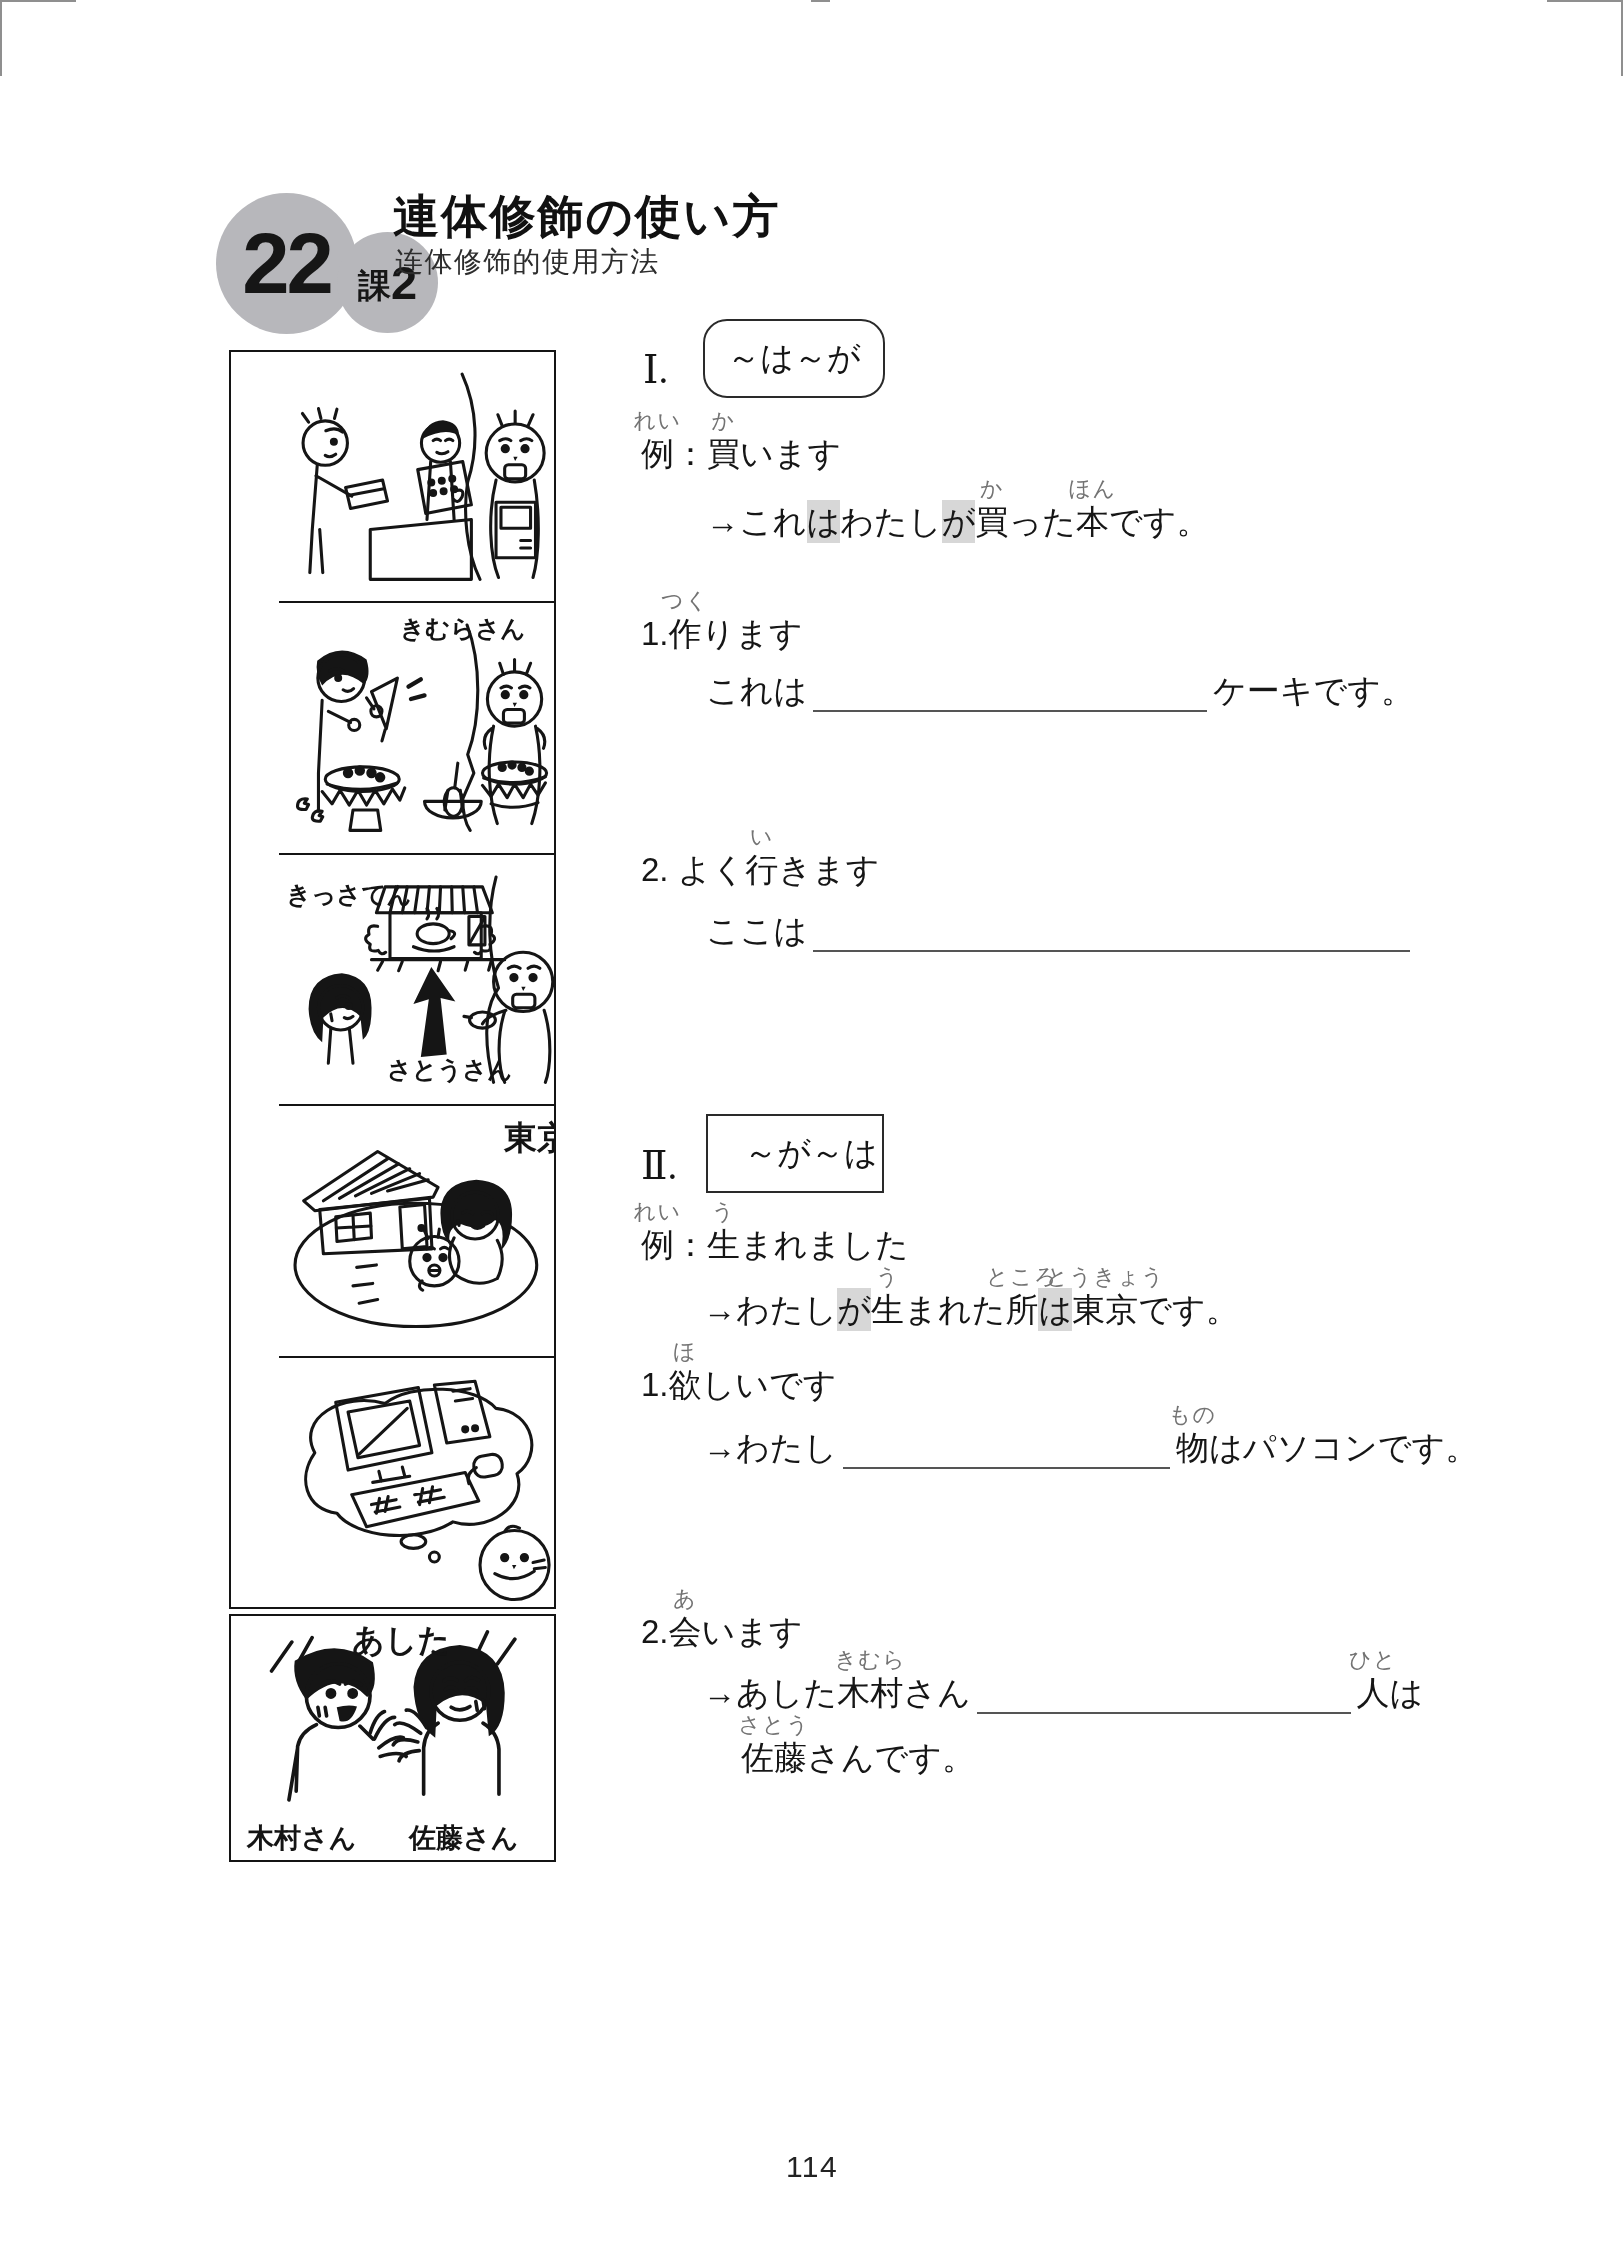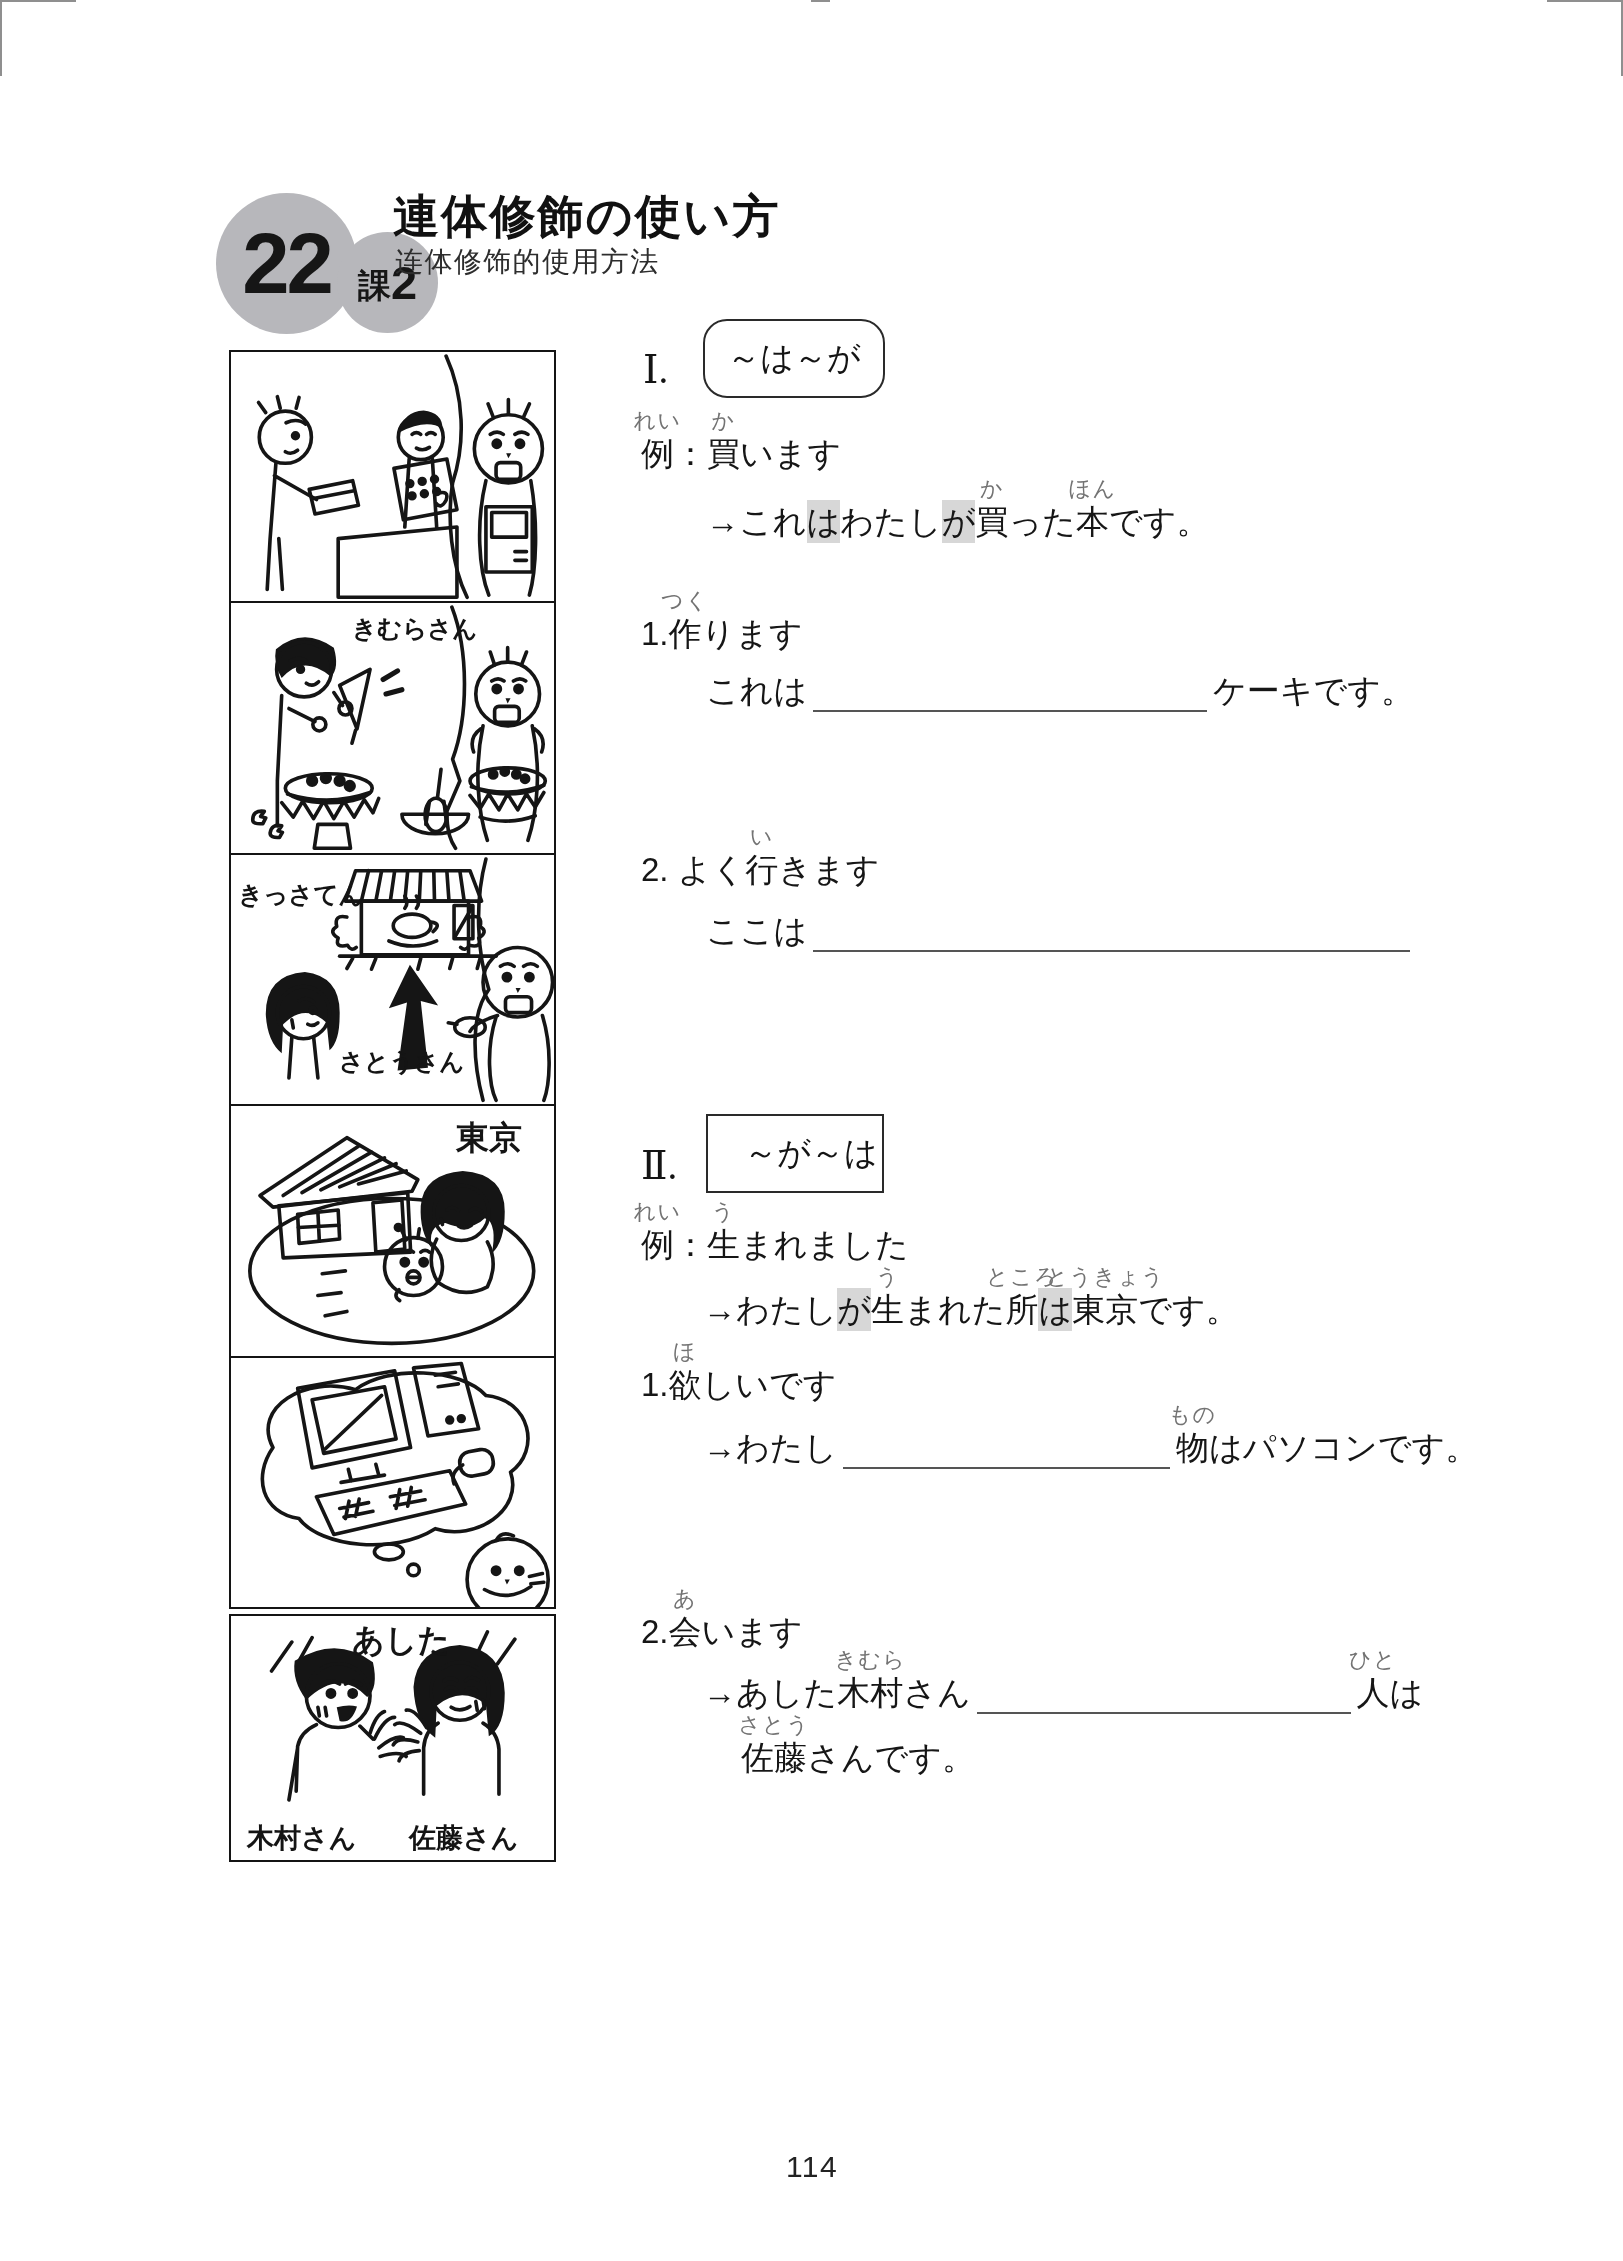--- a/index.html
+++ b/index.html
@@ -13,21 +13,21 @@
     font-size:85px;font-weight:bold;color:#161616;letter-spacing:-2.9px;}
   .badge-sub{position:absolute;left:337px;top:232px;width:101px;height:101px;
     display:flex;align-items:center;justify-content:center;font-weight:bold;color:#161616;}
   .badge-sub .kanji{font-size:33px;margin-top:8.6px;}
   .badge-sub .num{font-size:47px;}
   .page-title{position:absolute;left:393px;top:186px;font-size:46px;font-weight:900;
     letter-spacing:2.2px;color:#111;}
   .page-subtitle{position:absolute;left:395px;top:243px;font-size:28px;color:#2d2d2d;letter-spacing:1.4px;}
   
   .strip{position:absolute;left:229px;top:350px;width:327px;height:1259px;
-    box-sizing:border-box;border:2.9px solid #141414;display:flex;flex-direction:column;}
+    box-sizing:border-box;border:2.9px solid #141414;display:flex;flex-direction:column;padding-left:48px;}
   .cell{position:relative;flex:1;box-sizing:border-box;overflow:hidden;}
   .cell + .cell{border-top:2.9px solid #141414;}
   .panel6{position:absolute;left:229px;top:1614px;width:327px;height:248px;
     box-sizing:border-box;border:2.9px solid #141414;overflow:hidden;}
   .art{position:absolute;left:0;top:0;width:100%;height:100%;}
   .plabel{position:absolute;font-size:24.5px;font-weight:bold;color:#141414;white-space:nowrap;}
   
   .numeral{position:absolute;font-family:"Liberation Serif","DejaVu Serif",serif;
     font-size:39px;color:#141414;}
   .pattern-box{position:absolute;box-sizing:border-box;border:2.2px solid #2a2a2a;
@@ -175,21 +175,21 @@
       <circle cx="381" cy="163" r="5" fill="#151515"></circle>
         <circle cx="412" cy="163" r="5" fill="#151515"></circle>
       <path d="M393,178 L400,178 L396,185 Z" fill="#151515" stroke="none"></path>
       <rect x="379" y="190" width="36" height="22" rx="6"></rect>
       <path d="M368,216 Q336,226 330,238"></path>
       <ellipse cx="330" cy="232" rx="21" ry="13"></ellipse>
       <path d="M312,228 L300,226"></path>
       <path d="M366,218 C352,262 356,312 366,333 M430,216 C444,262 440,312 432,333"></path>
     </svg>
     <div class="plabel" style="left:7.2px;top:23px;">きっさてん</div>
-    <div class="plabel" style="left:108px;top:190px;">さとうさん</div>
+    <div class="plabel" style="left:108px;top:198px;">さとうさん</div>
   </div>
 
   <div class="cell">
     <svg class="art" viewBox="0 0 446 333" fill="none" stroke="#151515" stroke-width="5" stroke-linecap="round" stroke-linejoin="round">
       <ellipse cx="222" cy="222" rx="196" ry="100"></ellipse>
       <polygon points="40,118 160,38 258,96 250,112 58,134"></polygon>
       <path d="M72,118 L176,50 M98,114 L194,58 M124,110 L212,66 M150,106 L228,74 M176,102 L242,84"></path>
       <polygon points="66,132 244,114 248,196 72,204"></polygon>
       <polygon points="196,128 236,124 240,192 200,196"></polygon>
       <circle cx="231" cy="162" r="4" fill="#151515"></circle>

